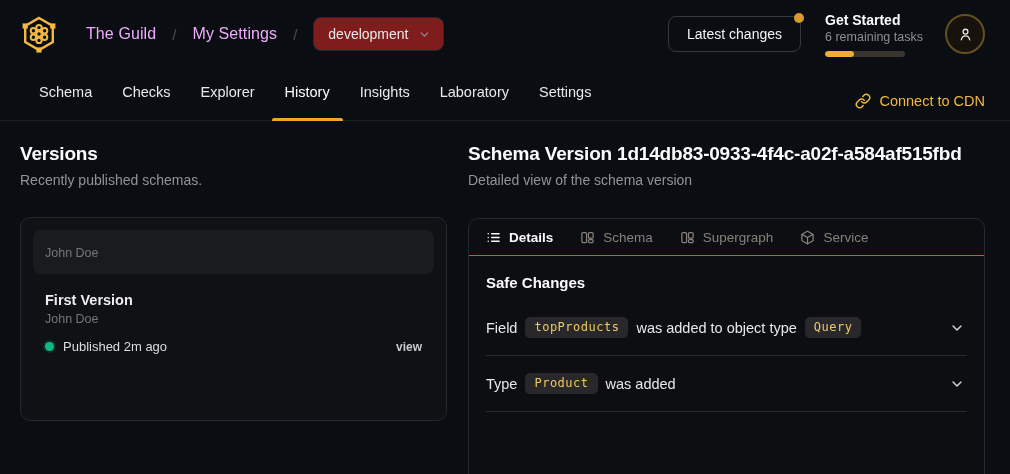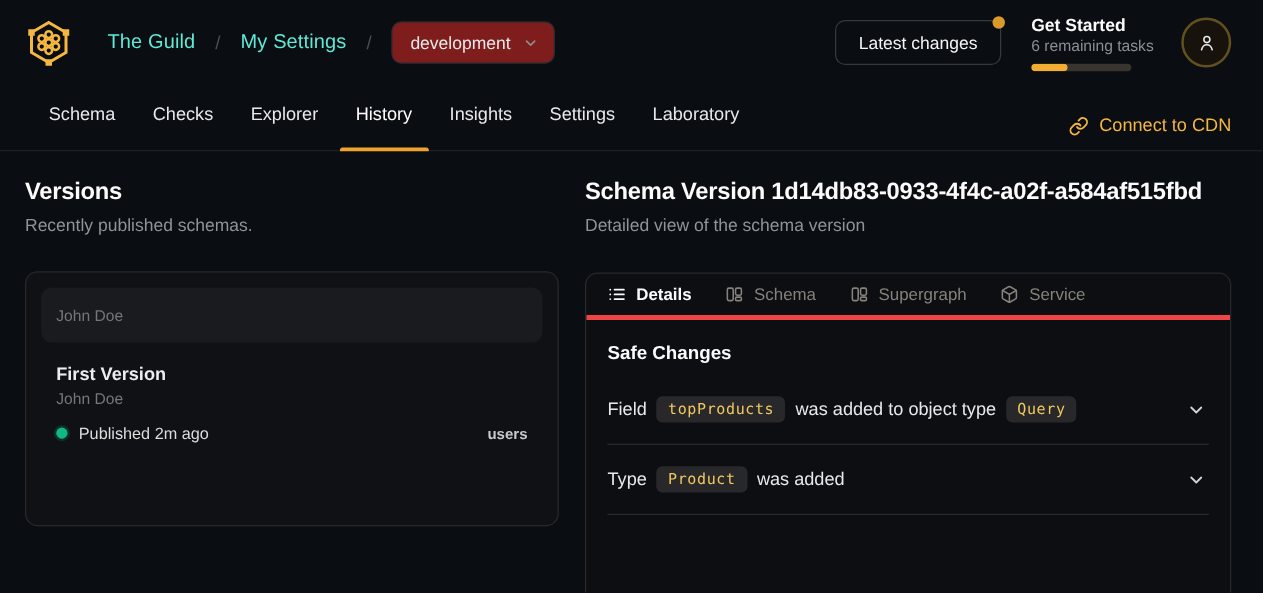--- a/index.html
+++ b/index.html
@@ -15,21 +15,21 @@
 
   
   .header {
     height:68px;
     display:flex;
     align-items:center;
     padding:0 25px 0 20px;
   }
   .crumbs { display:flex; align-items:center; gap:16px; }
   .logo { width:38px; height:38px; margin-right:12px; }
-  .crumb-name { font-size:16px; font-weight:500; color:#5eead4; letter-spacing:.1px;text-align:center; }
+  .crumb-name { font-size:16px; font-weight:500; color:#f0abfc; letter-spacing:.1px;text-align:center; }
   .crumb-sep { color:#4b4e55; font-size:15px; }
   .target-select {
     display:flex; align-items:center; gap:10px;
     background:#7f1d1d;
     border:1px solid #272b31;
     border-radius:8px;
     padding:8px 12px 8px 14px;
     font-size:14px; color:#e9eaeb;
     cursor:pointer;
   }
@@ -132,21 +132,21 @@
     border:1px solid #26282c;
     border-radius:10px;
     height:300px;
     background:#0c0e12;
     overflow:hidden;
   }
   .detail-tabs {
     display:flex; align-items:center; gap:27px;
     height:37px;
     padding:0 17px;
-    border-bottom:4px solid #ef4444;
+    border-bottom:1px solid #ef4444;
   }
   .d-tab {
     display:flex; align-items:center; gap:8px;
     font-size:13.5px; color:#86817a; cursor:pointer;
   }
   .d-tab.active { color:#fbfbfc; font-weight:600; }
   .detail-content { padding:18px 17px 0; }
   .section-title { font-size:15px; font-weight:700; color:#fbfbfc; margin-bottom:9px; }
   .change-row {
     display:flex; align-items:center;
@@ -227,22 +227,22 @@
   </div>
 </div>
 
 <div class="nav">
   <div class="nav-tabs">
     <div class="nav-tab">Schema</div>
     <div class="nav-tab">Checks</div>
     <div class="nav-tab">Explorer</div>
     <div class="nav-tab active">History</div>
     <div class="nav-tab">Insights</div>
+    <div class="nav-tab">Laboratory</div>
     <div class="nav-tab">Settings</div>
-    <div class="nav-tab">Laboratory</div>
   </div>
   <div class="cdn-link">
     <span>
       <svg width="16" height="16" viewBox="0 0 24 24" fill="none" stroke="currentColor" stroke-width="2.2" stroke-linecap="round" stroke-linejoin="round">
         <path d="M10 13a5 5 0 0 0 7.54.54l3-3a5 5 0 0 0-7.07-7.07l-1.72 1.71"></path>
         <path d="M14 11a5 5 0 0 0-7.54-.54l-3 3a5 5 0 0 0 7.07 7.07l1.71-1.71"></path>
       </svg>
     </span>
     <span>Connect to CDN</span>
   </div>
@@ -258,21 +258,21 @@
       <div class="version-item selected">
         <div class="v-author">John Doe</div>
       </div>
 
       <div class="version-item">
         <div class="v-name">First Version</div>
         <div class="v-author">John Doe</div>
         <div class="v-status-row">
           <span class="v-dot"></span>
           <span class="v-status">Published 2m ago</span>
-          <span class="v-badge">users</span>
+          <span class="v-badge">view</span>
         </div>
       </div>
     </div>
   </div>
 
   <div class="col-right">
     <div class="panel-title">Schema Version 1d14db83-0933-4f4c-a02f-a584af515fbd</div>
     <div class="panel-sub">Detailed view of the schema version</div>
 
     <div class="detail-box">

